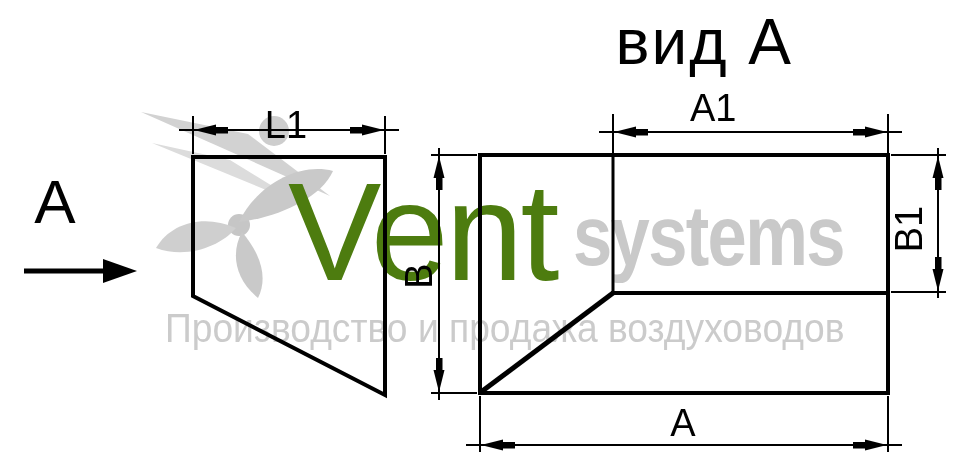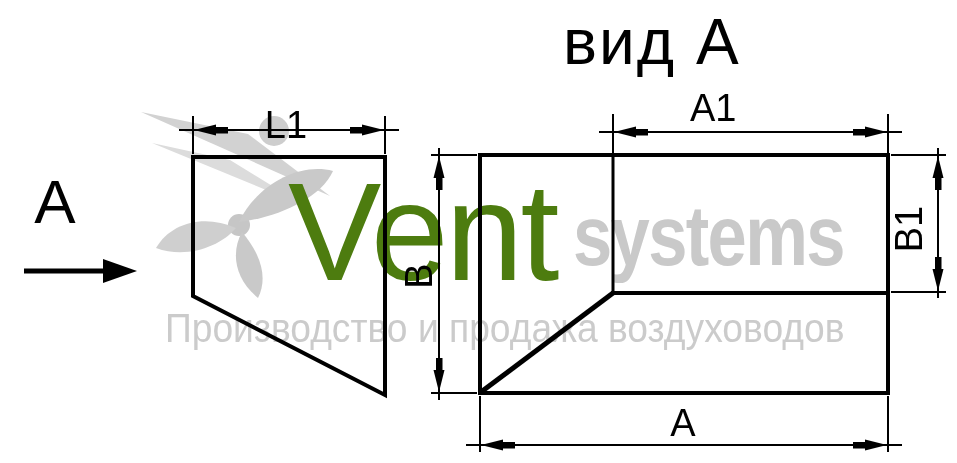--- a/index.html
+++ b/index.html
@@ -7,21 +7,21 @@
     position:relative;width:957px;height:463px;background:#ffffff;
     font-family:"Liberation Sans",sans-serif;overflow:hidden;
   }
   
   #watermark-layer{position:absolute;inset:0;z-index:1;}
   #drawing-layer{position:absolute;inset:0;z-index:2;}
   #label-layer{position:absolute;inset:0;z-index:3;pointer-events:none;}
 
   .lbl{position:absolute;color:#000;line-height:1;white-space:nowrap;}
 
-  .title{left:563px;top:10px;width:230px;font-size:64px;letter-spacing:2px;text-align:left;}
+  .title{left:563px;top:10px;width:230px;font-size:64px;letter-spacing:2px;text-align:right;}
   .big-a{left:15px;top:171px;width:80px;font-size:62px;text-align:center;}
   .dim{font-size:38px;}
   .dim-l1{left:246px;top:106px;width:80px;text-align:center;}
   .dim-a1{left:690px;top:89px;width:100px;}
   .dim-a{left:633px;top:404px;width:100px;text-align:center;}
   .dim-rot{display:flex;align-items:center;justify-content:center;width:80px;height:38px;}
   .dim-b{left:379px;top:257px;transform:rotate(-90deg);}
   .dim-b1{left:869px;top:210px;transform:rotate(-90deg);}
 
   .wm-text{position:absolute;color:#c8c8c8;line-height:1;white-space:nowrap;}

